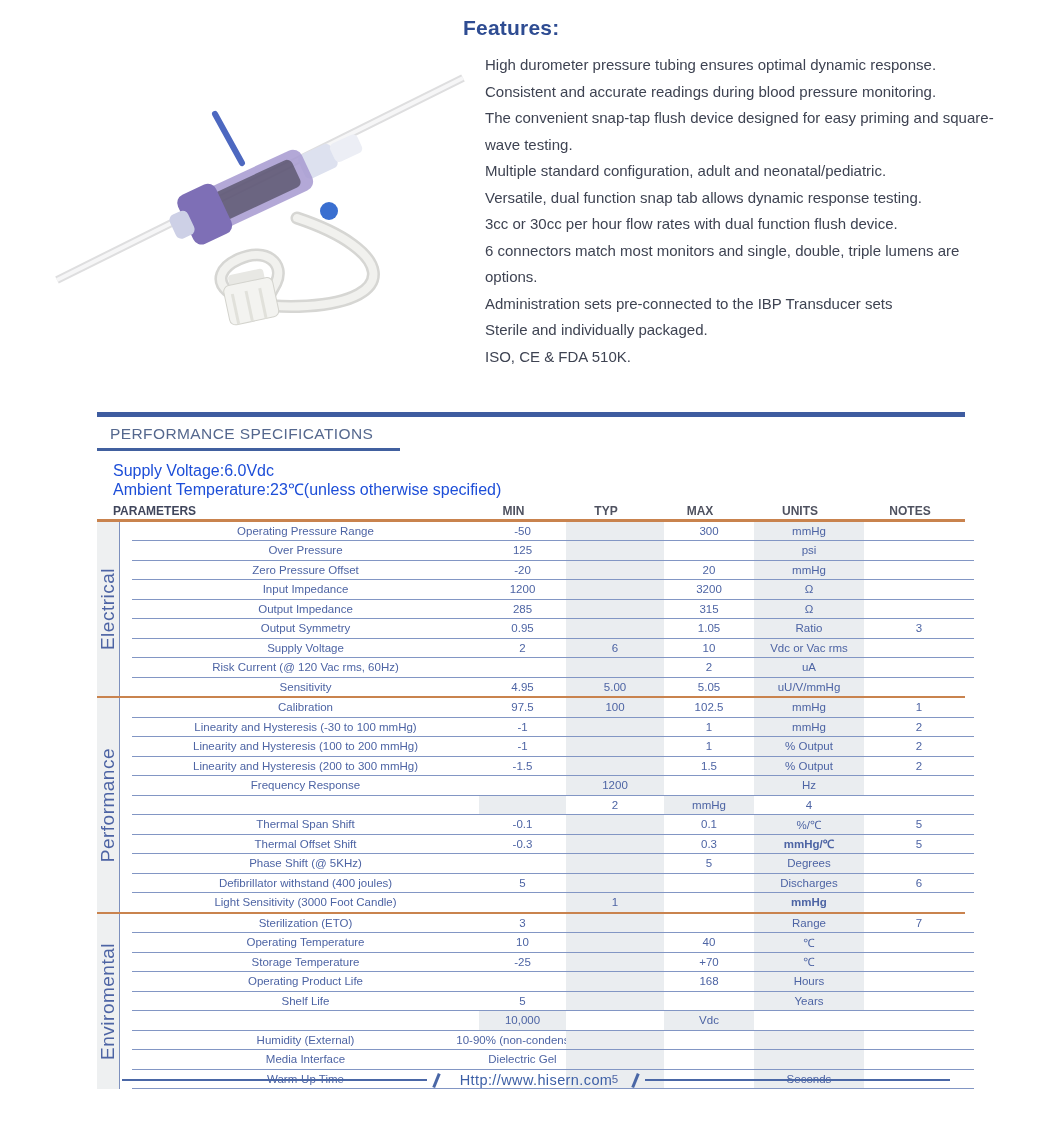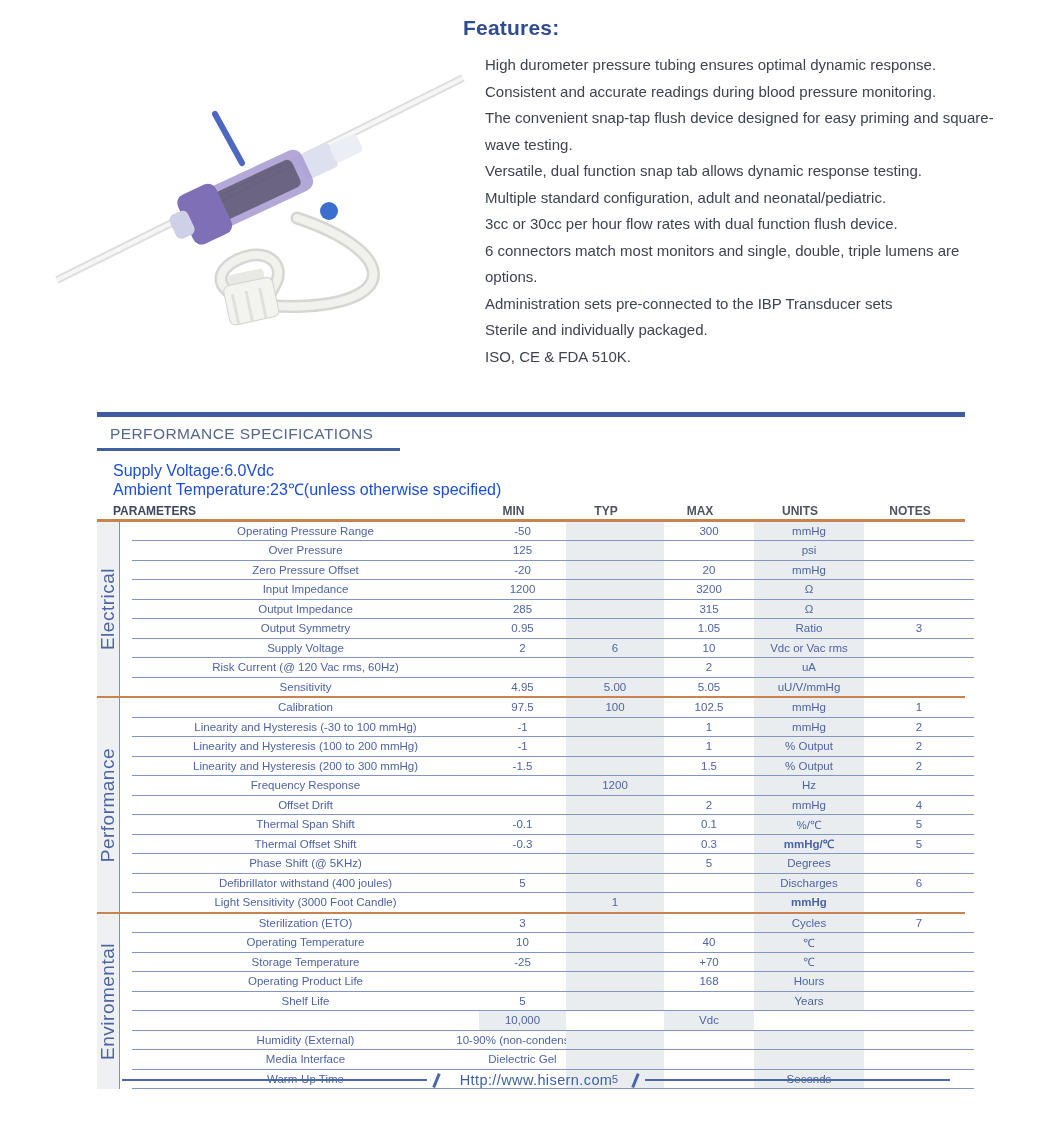--- a/index.html
+++ b/index.html
@@ -80,22 +80,22 @@
       <path d="M189 253 L189 222 M203 253 L203 222 M217 253 L217 222" stroke="#e1e1db" stroke-width="3"></path>
     </g>
   </svg>
 
   <div class="features">
     <h2>Features:</h2>
     <ul>
         <li>High durometer pressure tubing ensures optimal dynamic response.</li>
         <li>Consistent and accurate readings during blood pressure monitoring.</li>
         <li>The convenient snap-tap flush device designed for easy priming and square-wave testing.</li>
+        <li>Multiple standard configuration, adult and neonatal/pediatric.</li>
         <li>Versatile, dual function snap tab allows dynamic response testing.</li>
-        <li>Multiple standard configuration, adult and neonatal/pediatric.</li>
         <li>3cc or 30cc per hour flow rates with dual function flush device.</li>
         <li>6 connectors match most monitors and single, double, triple lumens are options.</li>
         <li>Administration sets pre-connected to the IBP Transducer sets</li>
         <li>Sterile and individually packaged.</li>
         <li>ISO, CE &amp; FDA 510K.</li>
       </ul>
   </div>
 
   <div class="spec">
     <div class="top-bar"></div>
@@ -233,21 +233,20 @@
             </div>
             <div class="row">
               <div class="cell param">Frequency Response</div>
               <div class="cell min"></div>
               <div class="cell typ">1200</div>
               <div class="cell max"></div>
               <div class="cell units">Hz</div>
               <div class="cell notes"></div>
             </div>
             <div class="row">
-              <div class="cell param">Offset Drift</div>
               <div class="cell min"></div>
               <div class="cell typ"></div>
               <div class="cell max">2</div>
               <div class="cell units">mmHg</div>
               <div class="cell notes">4</div>
             </div>
             <div class="row">
               <div class="cell param">Thermal Span Shift</div>
               <div class="cell min">-0.1</div>
               <div class="cell typ"></div>
@@ -292,21 +291,21 @@
         <div class="group">
           <div class="group-label">
             <span>Enviromental</span>
           </div>
           <div class="group-rows">
             <div class="row">
               <div class="cell param">Sterilization (ETO)</div>
               <div class="cell min">3</div>
               <div class="cell typ"></div>
               <div class="cell max"></div>
-              <div class="cell units">Cycles</div>
+              <div class="cell units">Range</div>
               <div class="cell notes">7</div>
             </div>
             <div class="row">
               <div class="cell param">Operating Temperature</div>
               <div class="cell min">10</div>
               <div class="cell typ"></div>
               <div class="cell max">40</div>
               <div class="cell units">℃</div>
               <div class="cell notes"></div>
             </div>

